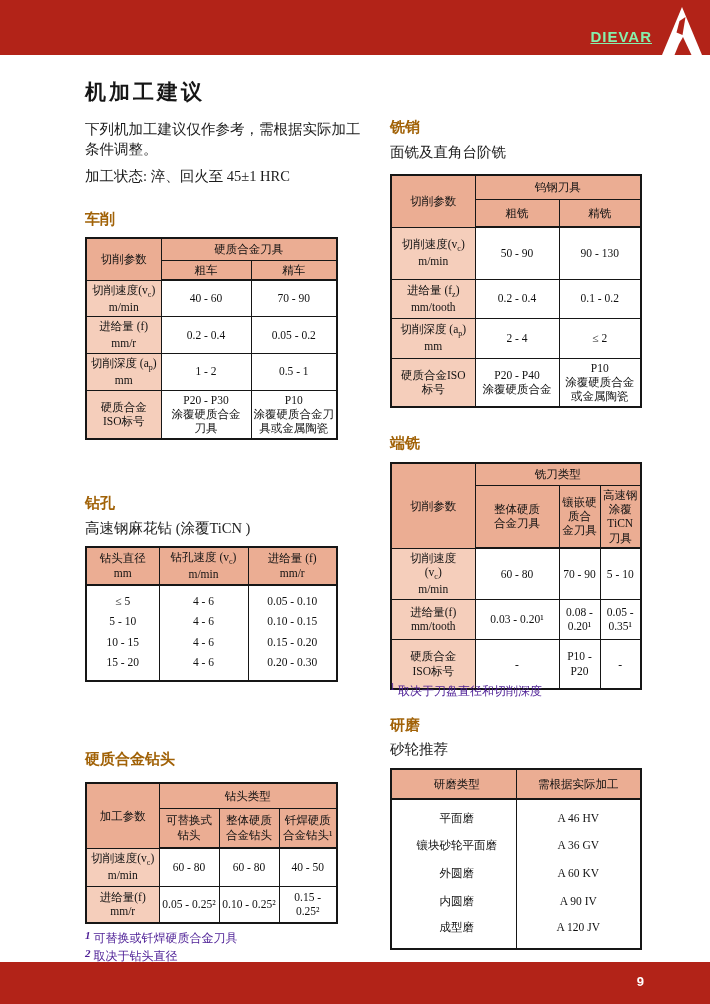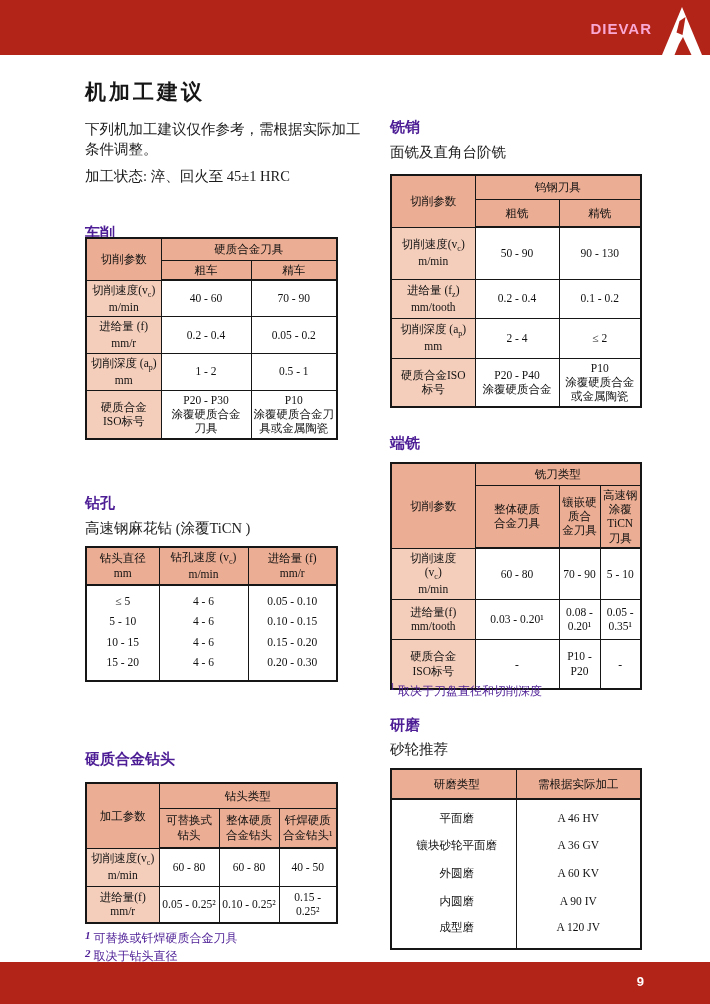--- a/index.html
+++ b/index.html
@@ -11,23 +11,23 @@
   *{box-sizing:border-box;}
   html,body{margin:0;padding:0;}
   body{
     width:710px;height:1004px;position:relative;overflow:hidden;
     background:#ffffff;color:var(--ink);
     font-family:"Liberation Serif","DejaVu Serif",serif;
   }
   
   .topbar{position:absolute;left:0;top:0;width:710px;height:55px;background:var(--brand-red);}
   .brand{
-    position:absolute;right:58px;top:20px;color:#f9a8d4;
+    position:absolute;right:58px;top:28px;color:#86efac;
     font-family:"Liberation Sans","DejaVu Sans",sans-serif;
-    font-weight:bold;font-size:15px;letter-spacing:1px;
+    font-weight:bold;font-size:15px;letter-spacing:1px;text-decoration:underline;
   }
   .logo{position:absolute;right:8px;top:7px;width:40px;height:48px;}
   .bottombar{position:absolute;left:0;bottom:0;width:710px;height:42px;background:var(--brand-red);}
   .pagenum{
     position:absolute;right:66px;top:12px;color:#fff;
     font-family:"Liberation Sans","DejaVu Sans",sans-serif;
     font-weight:bold;font-size:13px;
   }
   
   .page-title{
@@ -35,21 +35,21 @@
     font-size:21px;font-weight:bold;letter-spacing:3px;color:#161616;
   }
   .intro{
     position:absolute;left:85px;top:119px;width:300px;margin:0;
     font-size:14.5px;line-height:1.4;white-space:pre-line;
   }
   .condition{position:absolute;left:85px;top:167px;margin:0;font-size:14.5px;}
   .sec{
     position:absolute;margin:0;
     font-family:"Liberation Sans","DejaVu Sans",sans-serif;
-    font-weight:bold;font-size:15px;color:#4c1d95;
+    font-weight:bold;font-size:15px;color:#a16207;
   }
   .subtt{position:absolute;margin:0;font-size:14.5px;color:#222;}
   
   table.t{
     position:absolute;border-collapse:collapse;table-layout:fixed;
     border:2px solid #161616;font-size:11.5px;color:#111;
   }
   table.t th,table.t td{
     border:1px solid #161616;padding:2px 2px;text-align:center;
     font-weight:normal;vertical-align:middle;white-space:pre-line;line-height:1.25;
@@ -78,21 +78,21 @@
     <polygon points="17.5,14 23.5,10 20.5,28 14.5,25.5" fill="#B22318"></polygon>
     <polygon points="21,30 29.5,48 12.5,48 17,37" fill="#B22318"></polygon>
   </svg>
 </div>
 
 <h1 class="page-title">机加工建议</h1>
 <p class="intro">下列机加工建议仅作参考，需根据实际加工
 条件调整。</p>
 <p class="condition">加工状态: 淬、回火至 45±1 HRC</p>
 
-<h2 class="sec" style="left:85px;top:224px">车削</h2>
+<h2 class="sec" style="left:85px;top:210px">车削</h2>
 
 <table class="t" style="left:85px;top:237px;width:253px">
   <colgroup>
       <col style="width:75px">
       <col style="width:90px">
       <col>
     </colgroup>
   <tbody>
       <tr>
     <th class="hd corner" rowspan="2">切削参数</th>

